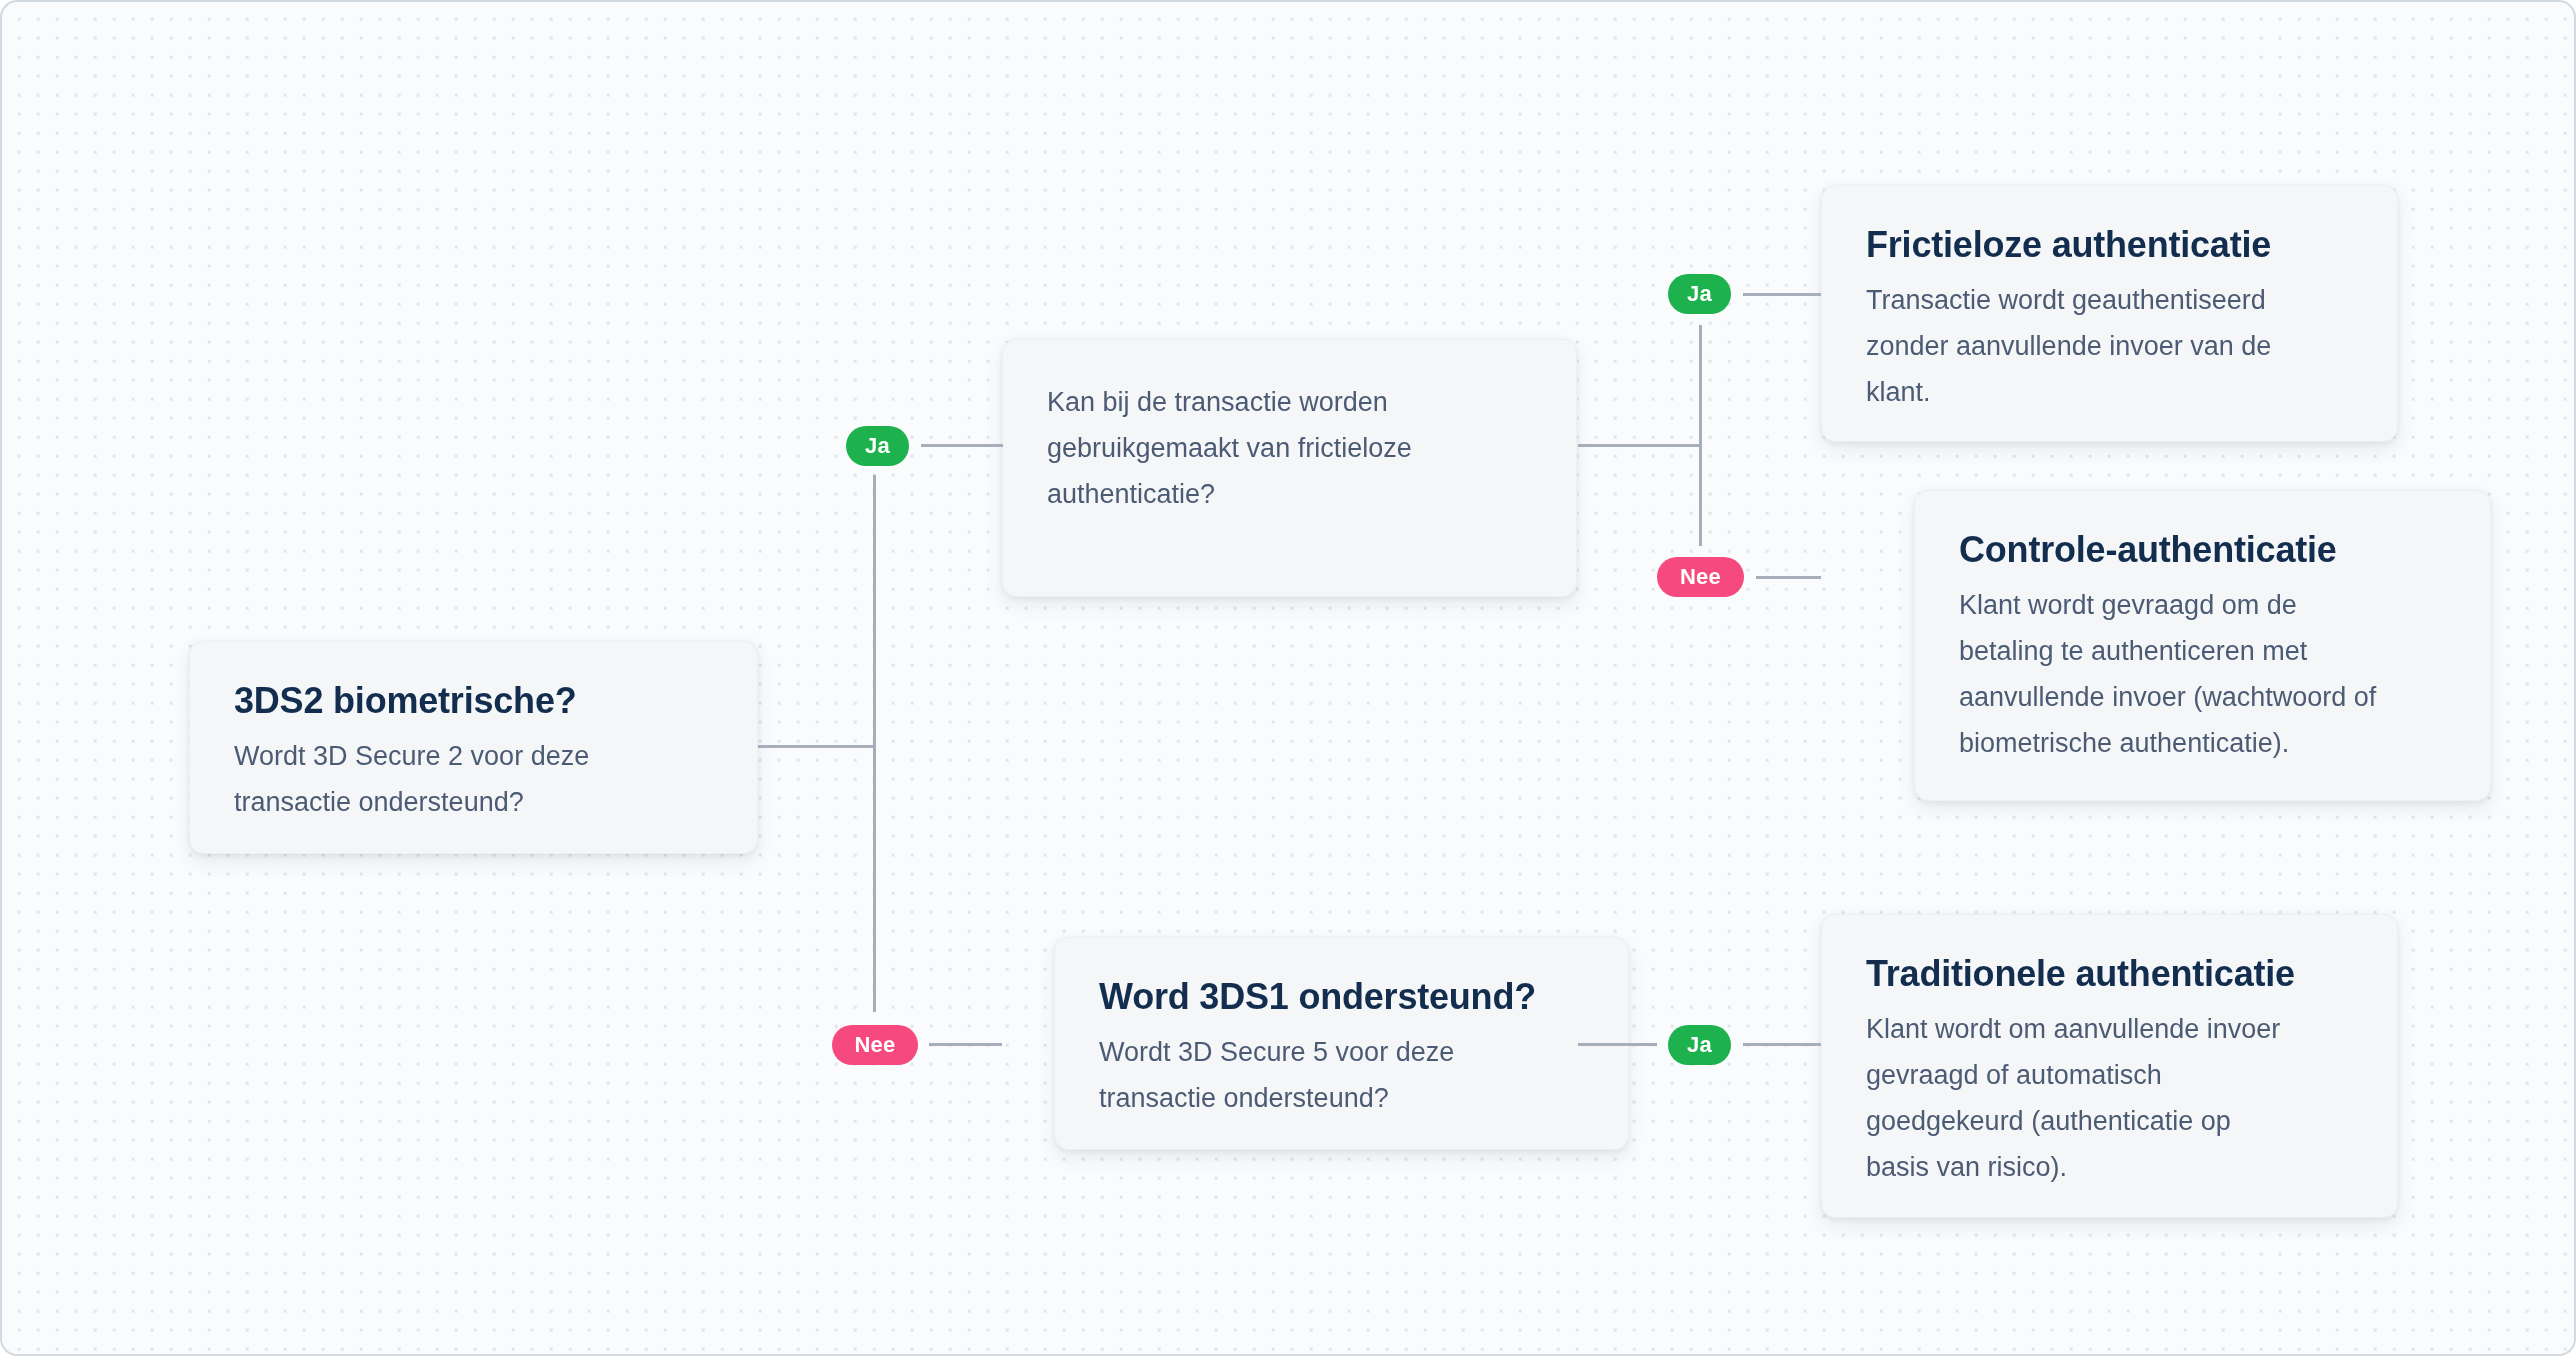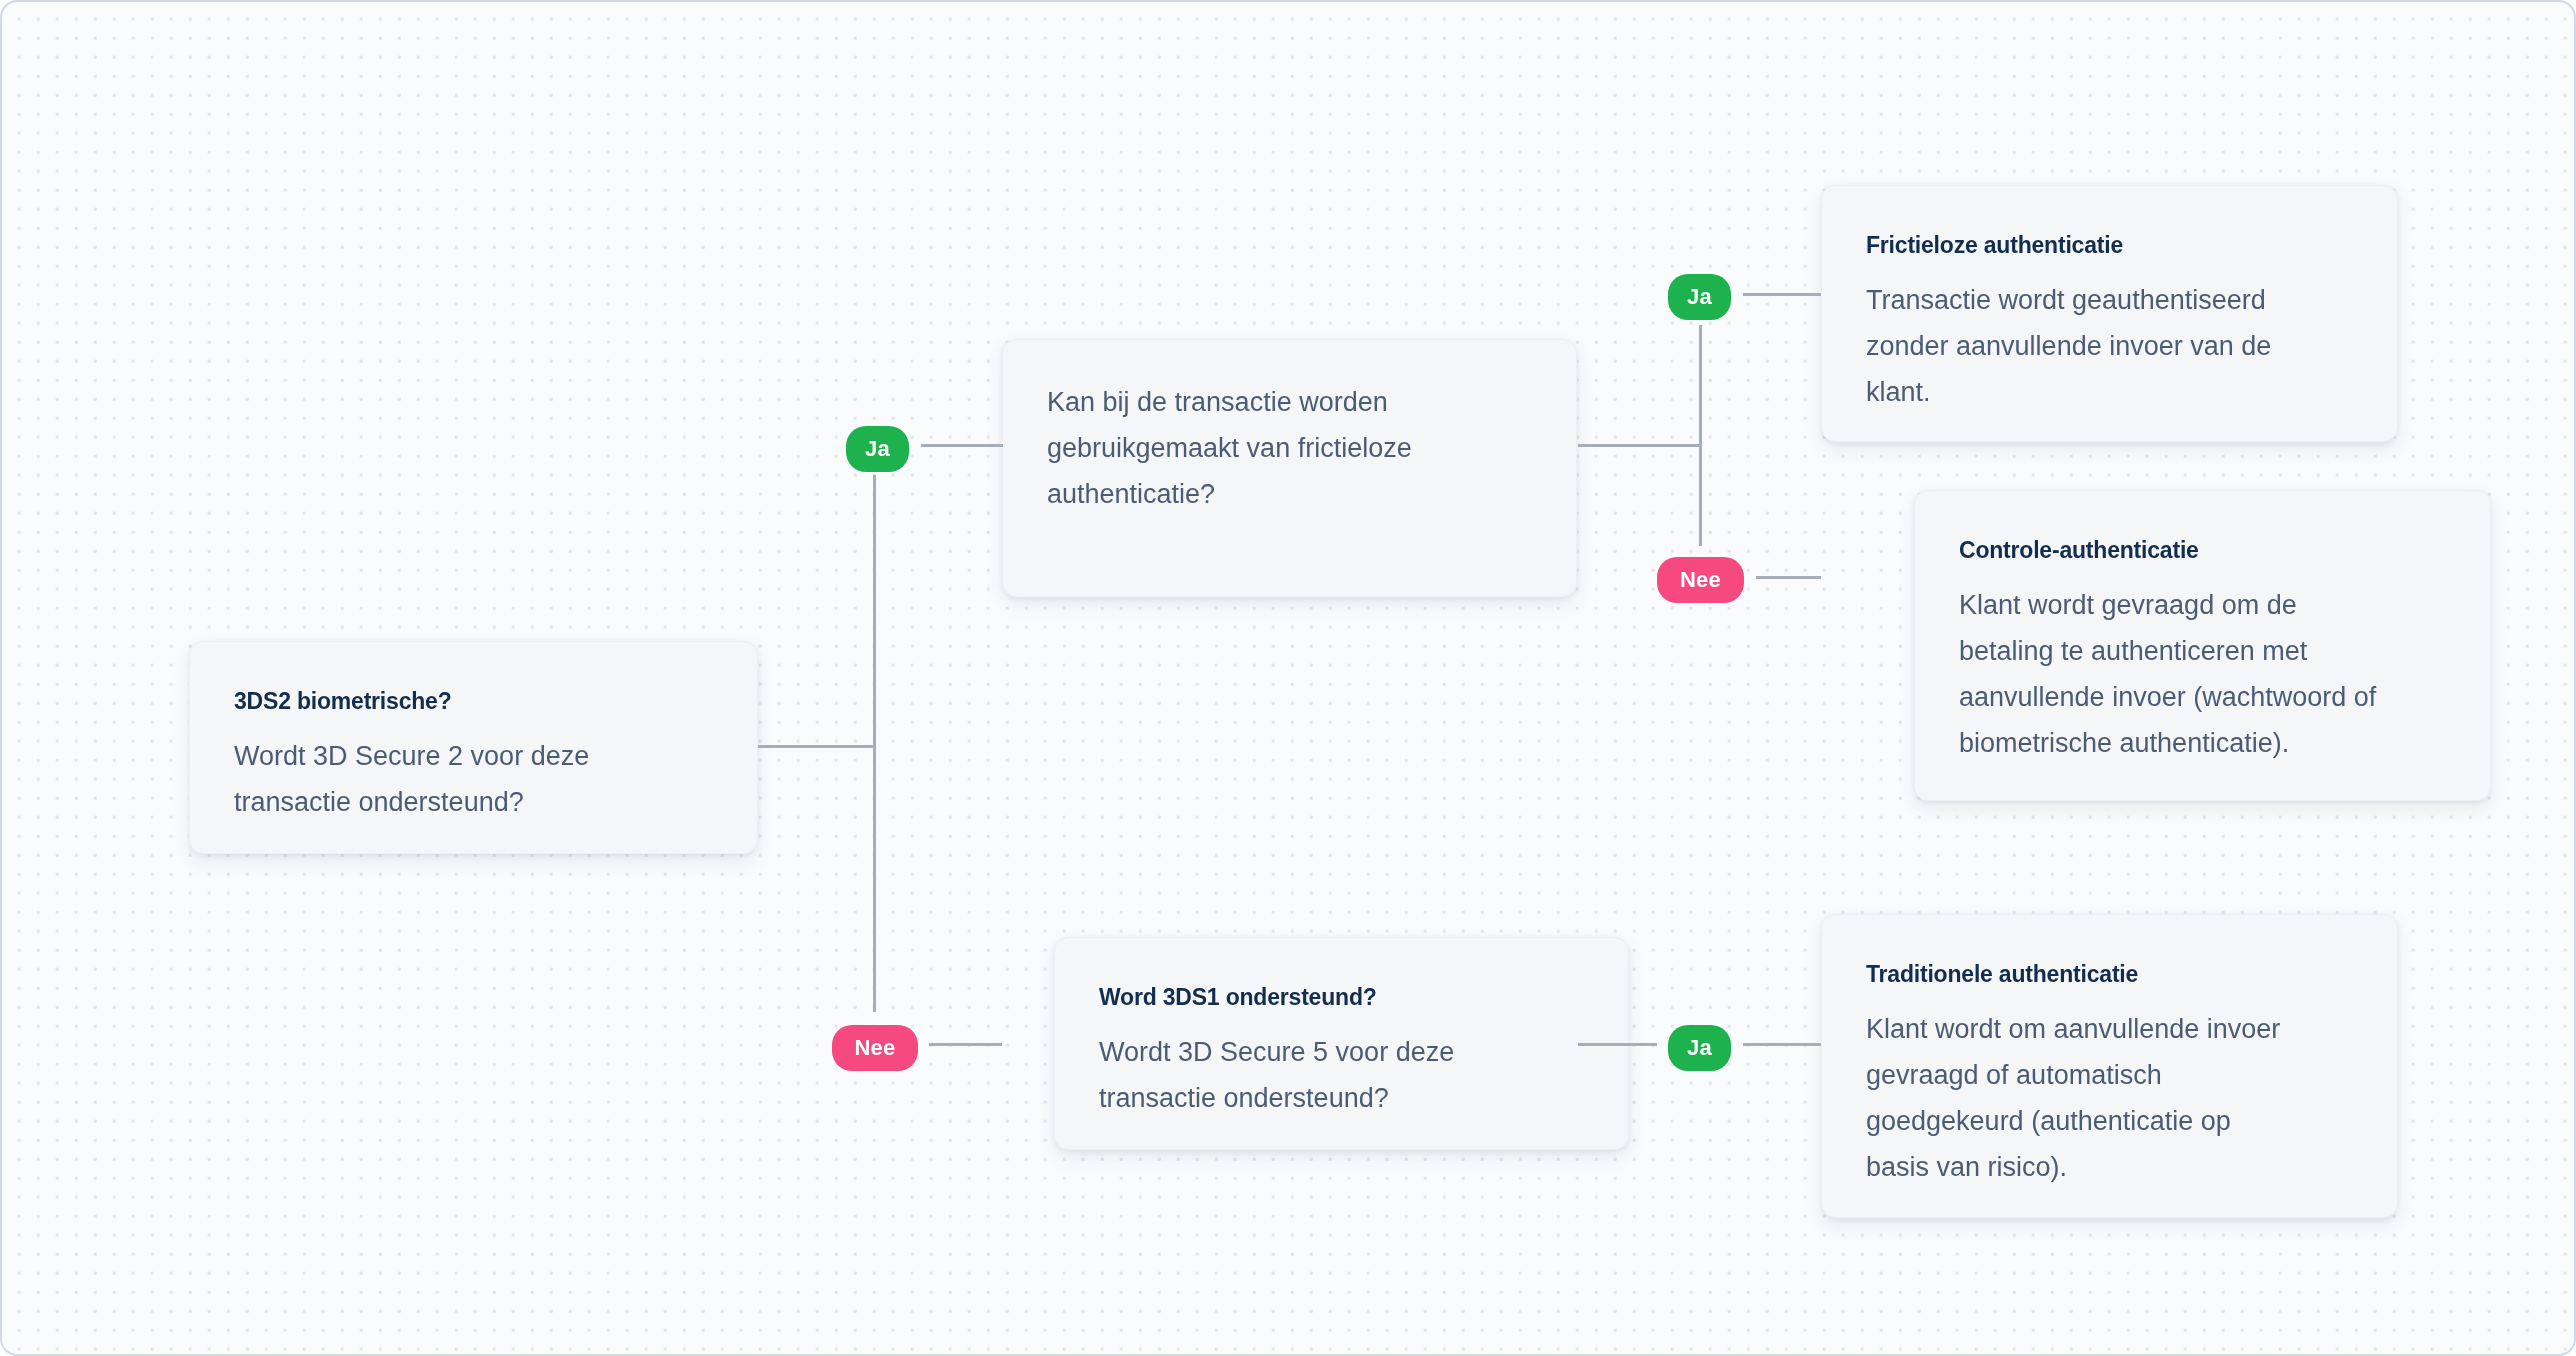--- a/index.html
+++ b/index.html
@@ -20,29 +20,29 @@
   }
   .node{
     position:absolute;box-sizing:border-box;
     background:var(--card-bg);
     border:1px solid var(--card-border);
     border-radius:14.4px;
     padding:33px 44px;
     box-shadow:0 7.7px 17.3px rgba(76,87,110,0.10), 0 1.9px 4.8px rgba(76,87,110,0.07);
   }
   .node-title{
-    font-size:23px;font-weight:700;line-height:52px;
+    font-size:36px;font-weight:700;line-height:52px;
     color:var(--title-color);letter-spacing:-0.2px;
   }
   .node-body{
     font-size:27px;line-height:46px;margin-top:5.8px;
     color:var(--body-color);white-space:pre-line;
   }
   .badge{
-    position:absolute;height:46px;box-sizing:border-box;
+    position:absolute;height:40px;box-sizing:border-box;
     border-radius:20px;display:flex;align-items:center;justify-content:center;
     color:var(--badge-text);font-size:22px;font-weight:700;letter-spacing:0.2px;
     z-index:3;
   }
   .badge.yes{background:var(--yes-color);}
   .badge.no{background:var(--no-color);}
   .line{position:absolute;background:var(--line-color);z-index:1;}
 
   
   #node-3ds2         {left:187px; top:639px; width:569px; height:213px;}

